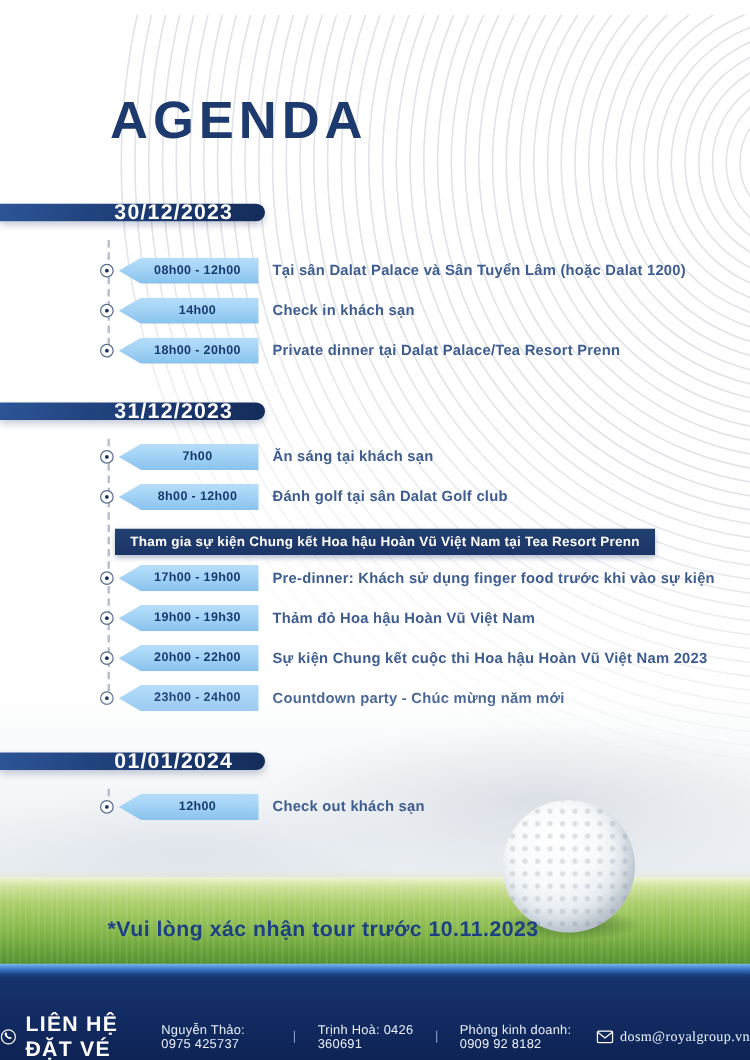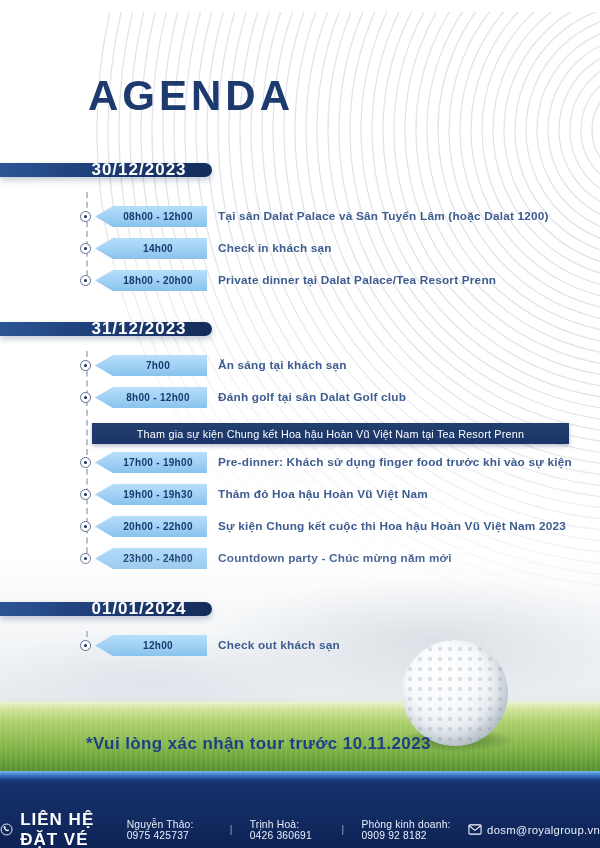--- a/index.html
+++ b/index.html
@@ -30,24 +30,24 @@
     border-radius:50%;background:#16305f;}
   .time-badge{position:absolute;left:95px;top:0;width:112px;height:21px;
     display:flex;align-items:center;justify-content:center;padding-left:14px;box-sizing:border-box;
     background:linear-gradient(180deg,#b7defa 0%,#9fd0f4 55%,#88c2ee 100%);
     clip-path:polygon(0 50%,16% 0,100% 0,100% 100%,16% 100%);
     filter:drop-shadow(0 2px 2px rgba(60,100,150,.4));
     font-size:10px;font-weight:700;color:#173a6e;letter-spacing:.3px;}
   .desc{position:absolute;left:218px;top:3px;font-size:11.8px;font-weight:700;color:#3d5c8f;
     letter-spacing:.2px;white-space:nowrap;}
   
-  .event-banner{position:absolute;left:92px;top:411px;width:477px;height:21px;
+  .event-banner{position:absolute;left:92px;top:411px;width:432px;height:21px;
     background:linear-gradient(180deg,#21406f 0%,#1c3468 100%);
     display:flex;align-items:center;justify-content:center;
-    color:#ffffff;font-size:10.8px;font-weight:400;letter-spacing:.2px;white-space:nowrap;
+    color:#ffffff;font-size:10.8px;font-weight:700;letter-spacing:.2px;white-space:nowrap;
     box-shadow:0 2px 4px rgba(20,45,95,.3);}
   
   .sky{position:absolute;left:0;top:540px;width:600px;height:230px;
     background:
       radial-gradient(ellipse 320px 90px at 72% 38%,rgba(165,175,190,.30),transparent 70%),
       radial-gradient(ellipse 260px 70px at 25% 55%,rgba(180,190,205,.22),transparent 70%),
       linear-gradient(180deg,rgba(255,255,255,0) 0%,#f3f5f7 40%,#e2e8ee 78%,#d6deE6 100%);}
   .grass{position:absolute;left:0;top:690px;width:600px;height:80px;
     background:
       repeating-linear-gradient(90deg,rgba(255,255,255,.07) 0 2px,rgba(0,0,0,0) 2px 5px),
@@ -67,21 +67,21 @@
     letter-spacing:.4px;}
   
   .footer-glow{position:absolute;left:0;top:759px;width:600px;height:12px;
     background:linear-gradient(180deg,#7db7ea 0%,#3c79c9 35%,#1b3c80 75%,#14306b 100%);}
   .footer{position:absolute;left:0;top:770px;width:600px;height:95px;
     background:linear-gradient(180deg,#16336d 0%,#0f2558 60%,#0c1f4e 100%);
     color:#ffffff;display:flex;flex-direction:row;align-items:center;justify-content:center;gap:4px;}
   .footer-title{display:flex;align-items:center;gap:7px;font-size:17px;font-weight:700;letter-spacing:1px;}
   .footer-contacts{display:flex;align-items:center;gap:17px;font-size:10.3px;color:#e9effb;letter-spacing:.2px;}
   .footer-sep{color:#8aa5d4;}
-  .footer-email{display:flex;align-items:center;gap:5px;font-size:11.3px;color:#eaf1fc;letter-spacing:.3px;}
+  .footer-email{display:flex;align-items:center;gap:5px;font-size:11.3px;color:#eaf1fc;letter-spacing:.3px;font-family:Liberation Serif, serif;}
   .icon-svg{display:block;}
 </style>
 </head>
 <body>
 
 <div class="poster">
 
   <svg class="circles" viewBox="0 0 600 600">
     <g fill="none" stroke="#d7dae0" stroke-width="1.3" opacity="0.75">
         <circle cx="642" cy="118" r="50"></circle>

